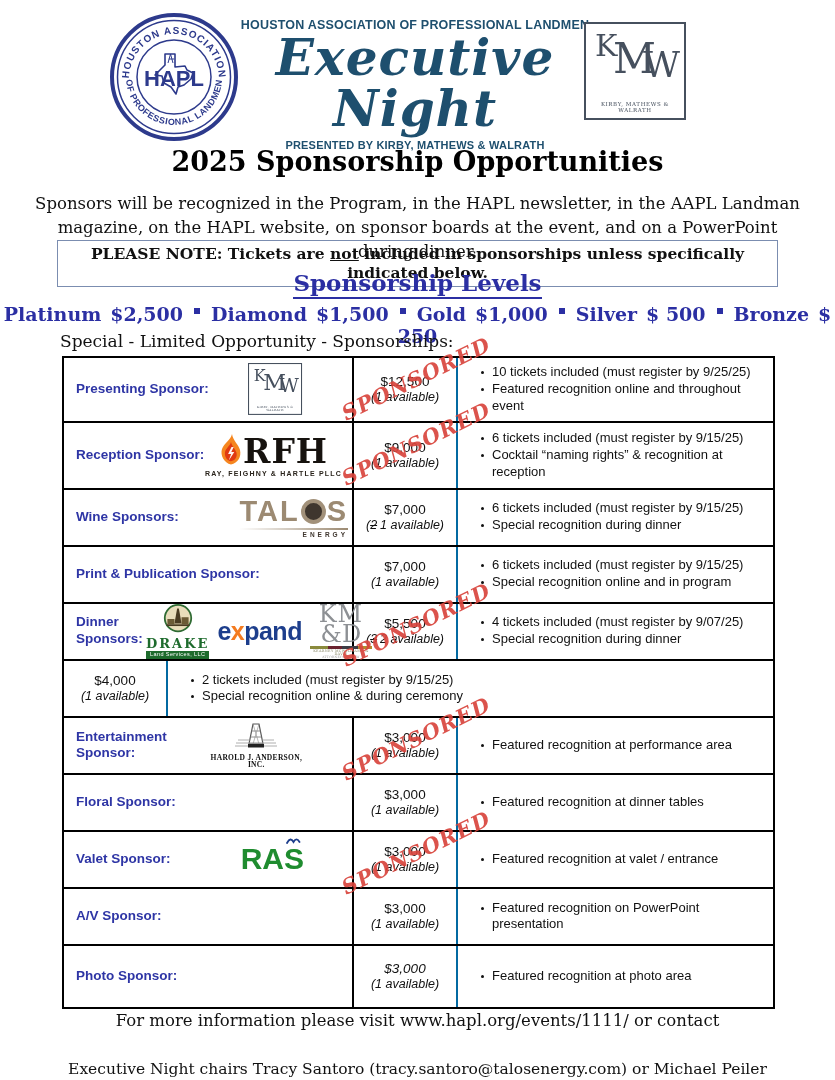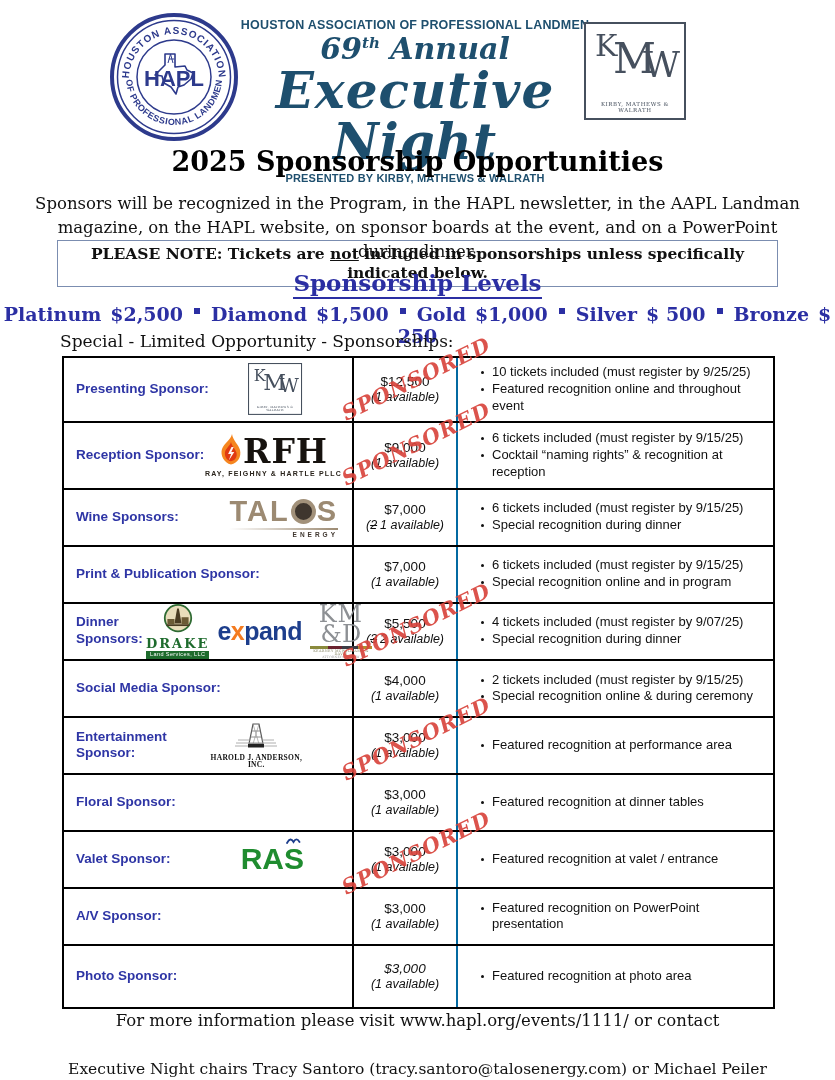--- a/index.html
+++ b/index.html
@@ -73,21 +73,21 @@
 
   
   .kmw-mini-wrap { width:56px; height:52px; margin-left:auto; margin-right:48px; position:relative; }
   .kmw-mini-wrap .kmw-box { position:absolute; left:0; top:0; transform:scale(0.53); transform-origin:0 0; }
 
   .rfh { margin-left:auto; margin-right:10px; text-align:center; }
   .rfh-top { display:flex; align-items:center; justify-content:center; }
   .rfh-text { font-family:"DejaVu Serif",serif; font-weight:bold; font-size:33px; color:#16120e; letter-spacing:1px; line-height:1; }
   .rfh-firm { font-size:7px; font-weight:bold; letter-spacing:1.2px; color:#2a241c; margin-top:1px; }
 
-  .talos { margin-left:auto; margin-right:14px; }
+  .talos { margin-left:auto; margin-right:4px; }
   .talos-top { display:flex; align-items:center; }
   .talos-txt { font-weight:bold; font-size:29px; color:#9c8a72; letter-spacing:2px; line-height:1; }
   .talos-o { width:17px; height:17px; border-radius:50%; background:#3f362e; border:4px solid #a2917a; margin:0 1px; }
   .talos-line { height:2px; background:linear-gradient(to right, rgba(156,138,114,0), #9c8a72); margin-top:2px; }
   .talos-sub { text-align:right; font-size:6.5px; font-weight:bold; letter-spacing:3px; color:#3f362e; margin-top:1px; }
 
   .drake { text-align:center; margin-left:6px; line-height:1; }
   .drake-name { font-family:"DejaVu Serif",serif; font-weight:bold; font-size:13px; color:#1e6b2d; letter-spacing:2px; margin-top:0px; }
   .drake-sub { background:#1e6b2d; color:#fff; font-size:5.5px; letter-spacing:0.4px; padding:1px 2px; margin-top:1px; }
 
@@ -136,21 +136,20 @@
       <g transform="translate(46,40)">
         <path d="M11,1 H21 V14 L31,13 L33,17 L39,20 L37,26 L30,32 L24,34 L22,41 L17,34 L10,30 L8,23 L1,22 L7,16 L11,12 Z" fill="none" stroke="#2d3a8c" stroke-width="1.6" stroke-linejoin="round"></path>
       </g>
       <path d="M60,50 l2.5,-9 l2.5,9 M60.8,46 h5.4" stroke="#2d3a8c" stroke-width="1" fill="none"></path>
       <text x="66" y="73" font-size="22" font-weight="bold" fill="#2d3a8c" text-anchor="middle" font-family="&quot;Liberation Sans&quot;,sans-serif">HAPL</text>
     </svg>
   </div>
 
   <div class="hcenter">
     <div class="org-name">HOUSTON ASSOCIATION OF PROFESSIONAL LANDMEN</div>
-    <div class="annual-line"><span>69</span><sup>th</sup>&nbsp;<span>Annual</span></div>
     <div class="event-name">Executive Night</div>
     <div class="presented">PRESENTED BY KIRBY, MATHEWS &amp; WALRATH</div>
   </div>
 
   <div class="kmw-header">
     <div class="kmw-box">
       <span class="k1">K</span>
       <span class="k2">M</span>
       <span class="k3">W</span>
       <div class="kfirm">KIRBY, MATHEWS &amp; WALRATH</div>
@@ -301,23 +300,20 @@
       </div>
       <div class="tc c3">
         <ul class="benefits">
           <li>4 tickets included (must register by 9/07/25)</li>
             <li>Special recognition during dinner</li>
         </ul>
       </div>
     </div>
 
     <div class="trow">
-      <div class="tc c1">
-        <span class="rlabel">Social Media Sponsor:</span>
-      </div>
       <div class="tc c2">
         <div class="price">$4,000</div>
         <div class="avail"><span>(1 available)</span></div>
       </div>
       <div class="tc c3">
         <ul class="benefits">
           <li>2 tickets included (must register by 9/15/25)</li>
             <li>Special recognition online &amp; during ceremony</li>
         </ul>
       </div>

